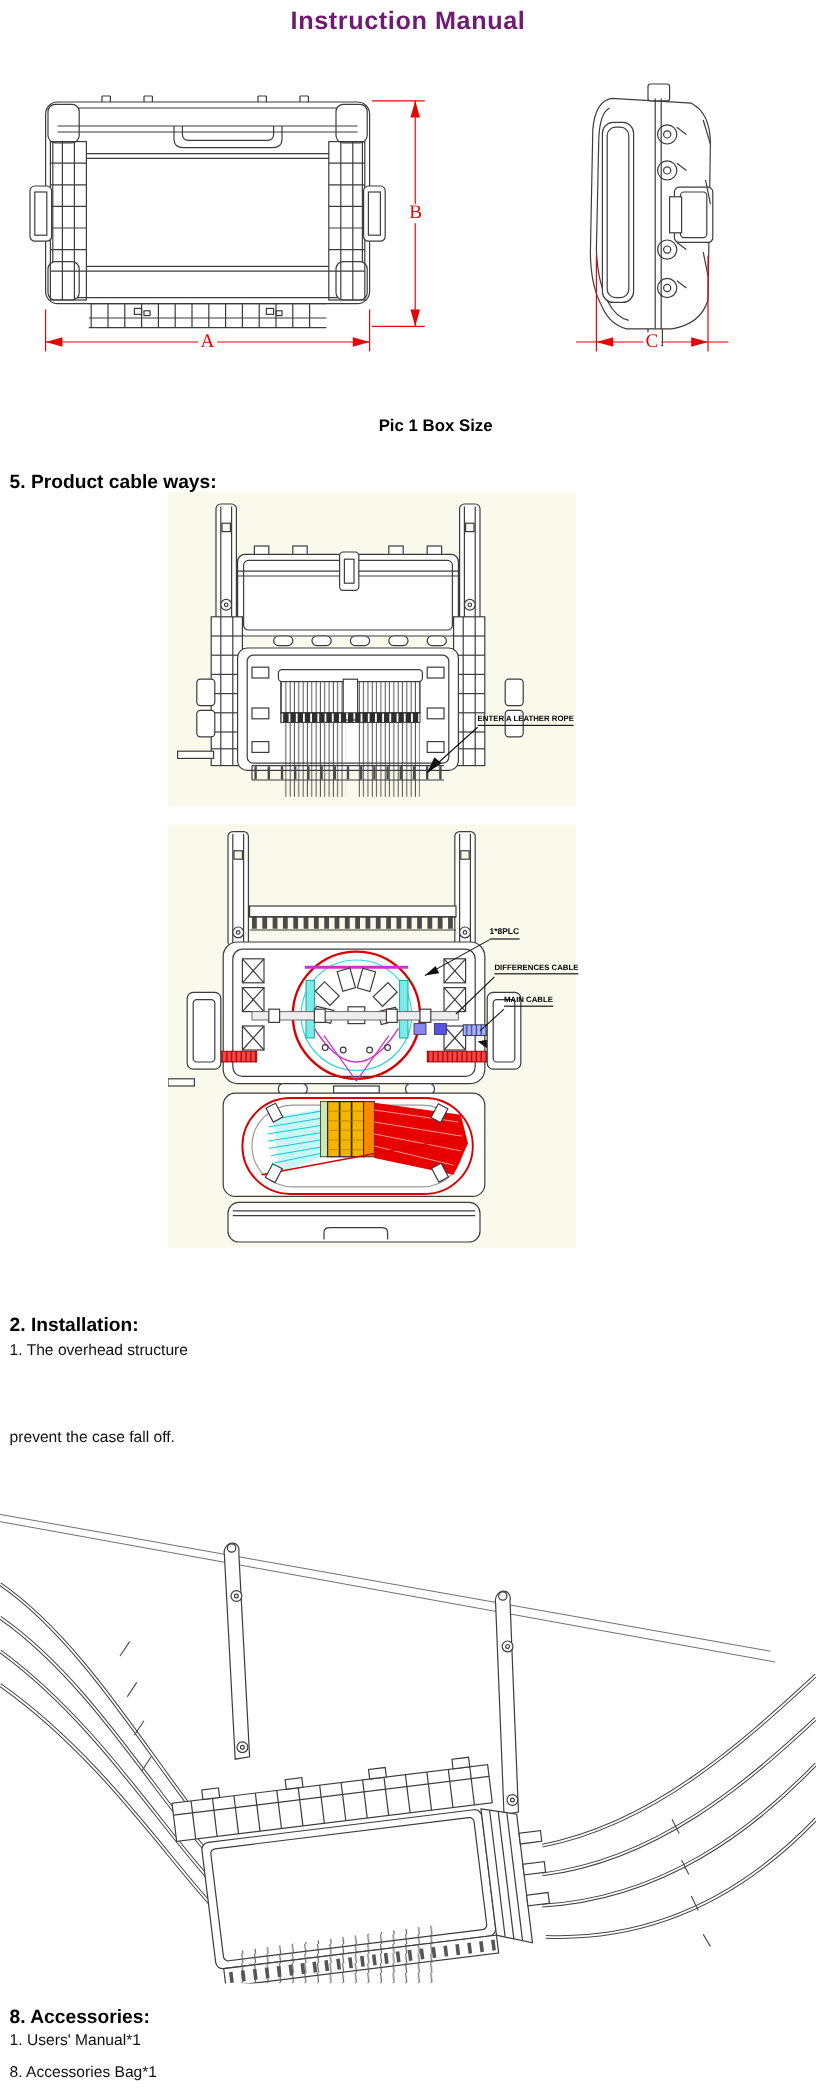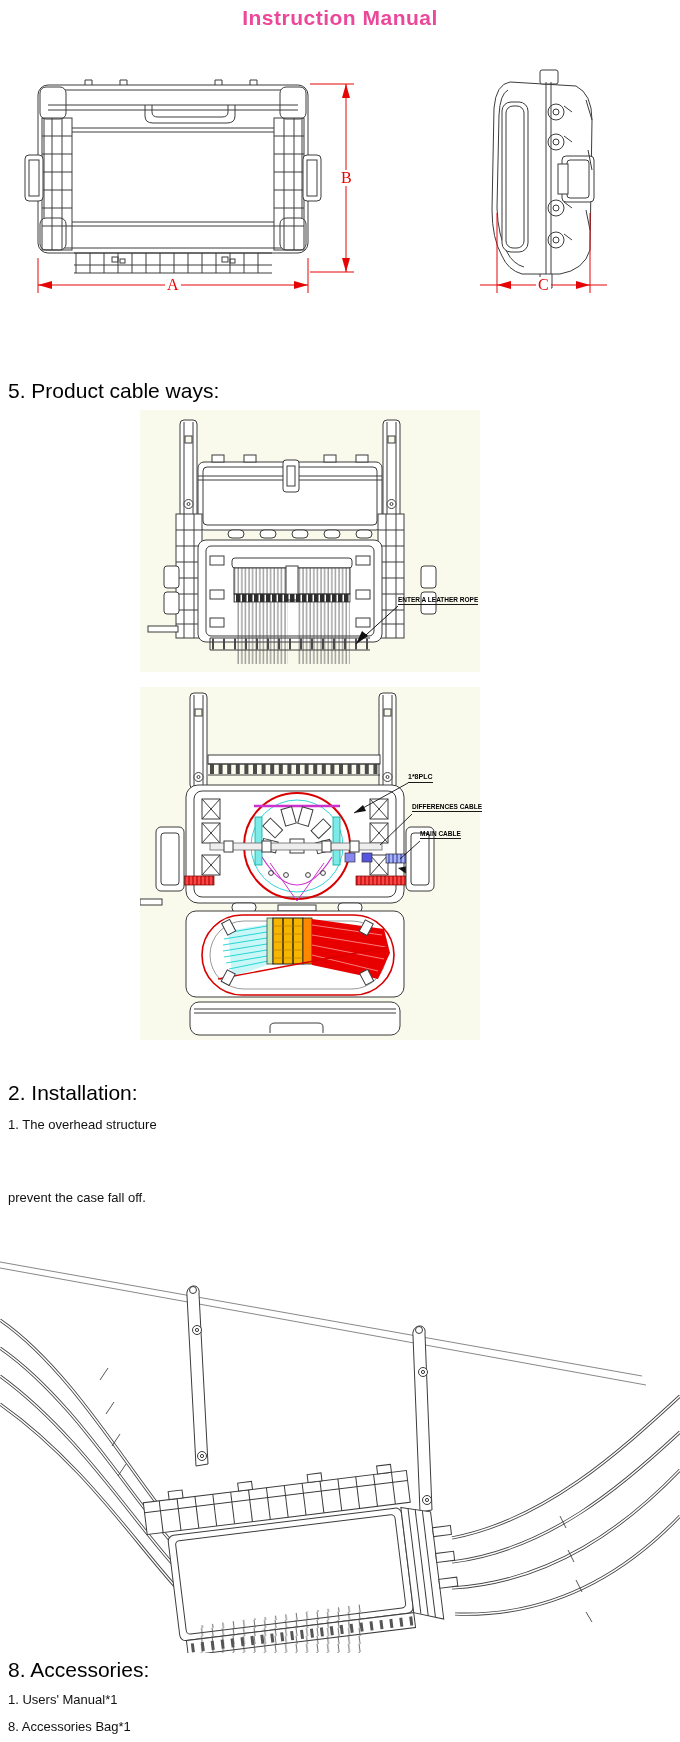--- a/index.html
+++ b/index.html
@@ -1,21 +1,21 @@
 <!DOCTYPE html>
 <html><head>
 <meta charset="utf-8">
 <style>
   html,body{margin:0;padding:0;background:#fff;}
   #page{position:relative;width:680px;height:1742px;background:#ffffff;
         font-family:"Liberation Sans", sans-serif;color:#111;overflow:hidden;}
   .abs{position:absolute;}
-  .doc-title{top:6px;left:0;width:680px;text-align:center;font-size:21px;font-weight:bold;color:#ec4899;letter-spacing:.5px;}
+  .doc-title{top:6px;left:0;width:680px;text-align:center;font-size:21px;font-weight:bold;color:#701a75;letter-spacing:.5px;}
   .caption{font-size:14px;font-weight:bold;color:#000;}
-  .heading{font-size:21px;font-weight:normal;color:#000;}
+  .heading{font-size:16px;font-weight:bold;color:#000;margin-top:15px;}
   .body-text{font-size:13px;color:#111;}
   .just{text-align:justify;text-align-last:justify;}
   .figbg{background:#f9f9ec;}
   .dim-label{font-family:"Liberation Serif", serif;font-size:16px;color:#e60505;background:#fff;padding:0 2px;line-height:1;}
   .fig-label{font-size:6.5px;font-weight:bold;color:#000;line-height:1.15;border-bottom:1px solid #1a1a1a;padding-bottom:1px;white-space:nowrap;}
   svg{display:block;}
   .ln{stroke:#3c3c3c;fill:none;stroke-width:1;}
   .lnf{stroke:#3c3c3c;fill:#ffffff;stroke-width:1;}
   .thin{stroke:#555;fill:none;stroke-width:.7;}
   .red{stroke:#e60505;fill:none;stroke-width:1;}
@@ -177,20 +177,21 @@
         <line x1="480" y1="225" x2="607" y2="225"></line>
         <polygon points="497,225 511,221 511,229" class="redf"></polygon>
         <polygon points="590,225 576,221 576,229" class="redf"></polygon>
       </g>
     </svg>
     <div class="abs dim-label" style="left:339px;top:110px;">B</div>
     <div class="abs dim-label" style="left:165px;top:217px;">A</div>
     <div class="abs dim-label" style="left:536px;top:217px;">C</div>
   </div>
 
+  <div class="abs caption" style="top:346px;left:0;width:680px;text-align:center;padding-left:46px;box-sizing:border-box;">Pic 1 Box Size</div>
 
   <div class="abs heading" style="top:379px;left:8px;">5. Product cable ways:</div>
 
   <div class="abs figbg" style="top:410px;left:140px;width:340px;height:262px;">
     <svg width="340" height="262" viewBox="0 0 340 262">
       <defs>
         <pattern id="p1v" width="3.6" height="6" patternUnits="userSpaceOnUse">
           <line x1="1" y1="0" x2="1" y2="6" stroke="#4a4a4a" stroke-width=".8"></line>
         </pattern>
         <pattern id="p1d" width="6" height="8" patternUnits="userSpaceOnUse">

